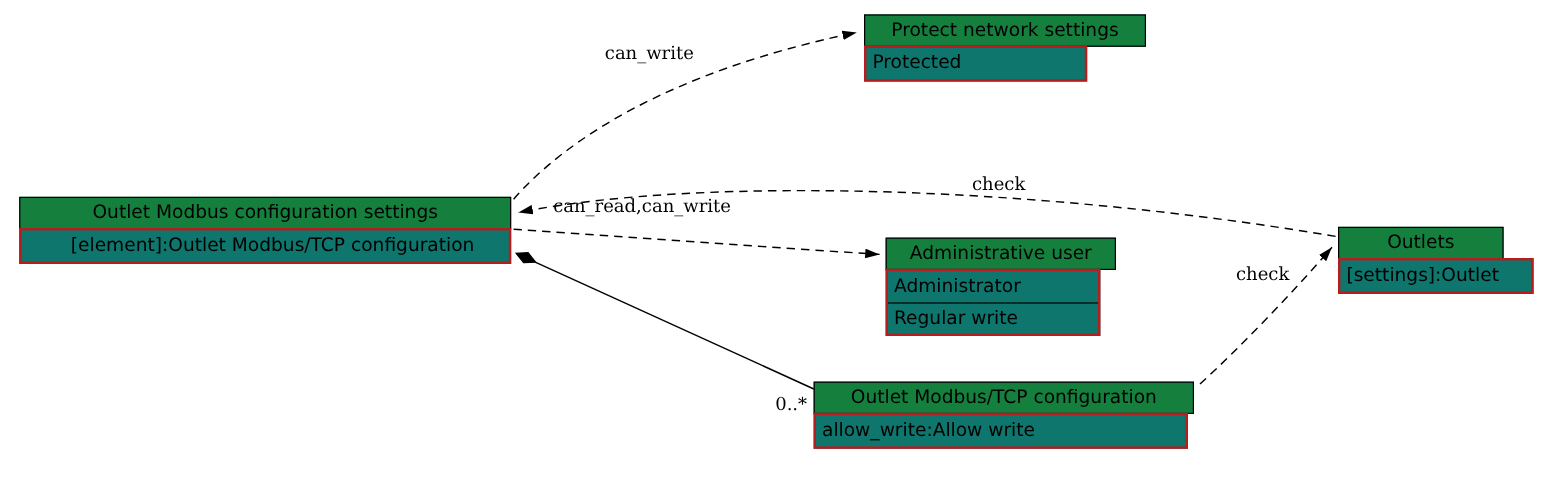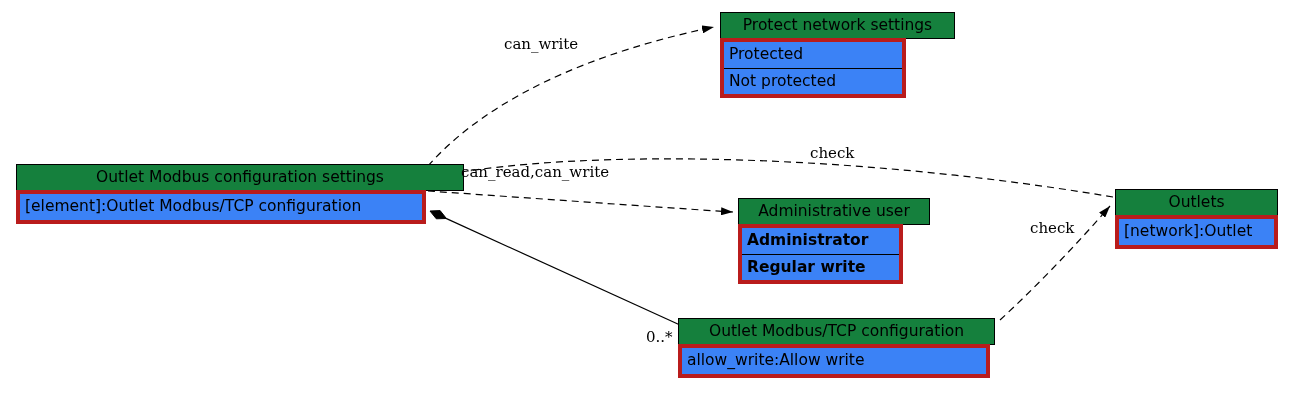--- a/index.html
+++ b/index.html
@@ -33,22 +33,22 @@
   .node .hdr {
     box-sizing: border-box;
     border: 1px solid #000000;
     background: #15803d;
     text-align: center;
     padding: 3px 6px;
     white-space: nowrap;
   }
   .node .body {
     box-sizing: border-box;
-    border: 4px solid #b91c1c;
-    background: #3b82f6;
+    border: 2px solid #b91c1c;
+    background: #0f766e;
     margin-top: -1px;
   }
   .node .row {
     padding: 3px 5px;
     white-space: nowrap;
   }
   .node .row + .row {
     border-top: 1px solid #000000;
   }
   .edge-label {
@@ -78,53 +78,52 @@
 
     <path d="M 1113,197 C 870,156 590,146 432,177" fill="none" stroke="#000000" stroke-width="1.2" stroke-dasharray="7,5" marker-end="url(#arrow)"></path>
 
     <path d="M 1000,320 C 1035,288 1078,243 1110,206" fill="none" stroke="#000000" stroke-width="1.2" stroke-dasharray="7,5" marker-end="url(#arrow)"></path>
 
     <path d="M 446,218.4 L 680,325" fill="none" stroke="#000000" stroke-width="1.2"></path>
     <polygon points="430,211 436.3,218.8 446.4,218.5 440.1,210.6" fill="#000000" stroke="#000000"></polygon>
   </svg>
 
   <div class="node" style="left:16px; top:164px;">
-    <div class="hdr" style="width:448px;">Outlet Modbus configuration settings</div>
-    <div class="body" style="width:410px;">
+    <div class="hdr" style="width:410px;">Outlet Modbus configuration settings</div>
+    <div class="body" style="width:410px;padding-left:36px;">
       <div class="row">[element]:Outlet Modbus/TCP configuration</div>
     </div>
   </div>
 
   <div class="node" style="left:720px; top:12px;">
     <div class="hdr" style="width:235px;">Protect network settings</div>
     <div class="body" style="width:186px;">
       <div class="row">Protected</div>
-      <div class="row">Not protected</div>
     </div>
   </div>
 
   <div class="node" style="left:738px; top:198px;">
     <div class="hdr" style="width:192px;">Administrative user</div>
-    <div class="body" style="width:165px;font-weight:bold;">
+    <div class="body" style="width:179px;">
       <div class="row">Administrator</div>
       <div class="row">Regular write</div>
     </div>
   </div>
 
   <div class="node" style="left:678px; top:318px;">
     <div class="hdr" style="width:317px;">Outlet Modbus/TCP configuration</div>
     <div class="body" style="width:312px;">
       <div class="row">allow_write:Allow write</div>
     </div>
   </div>
 
   <div class="node" style="left:1115px; top:189px;">
-    <div class="hdr" style="width:163px;">Outlets</div>
+    <div class="hdr" style="width:138px;">Outlets</div>
     <div class="body" style="width:163px;">
-      <div class="row">[network]:Outlet</div>
+      <div class="row">[settings]:Outlet</div>
     </div>
   </div>
 
   <div class="edge-label" style="left:504px; top:35px;">can_write</div>
 
   <div class="edge-label" style="left:461px; top:163px;">can_read,can_write</div>
 
   <div class="edge-label" style="left:810px; top:144px;">check</div>
 
   <div class="edge-label" style="left:1030px; top:219px;">check</div>

